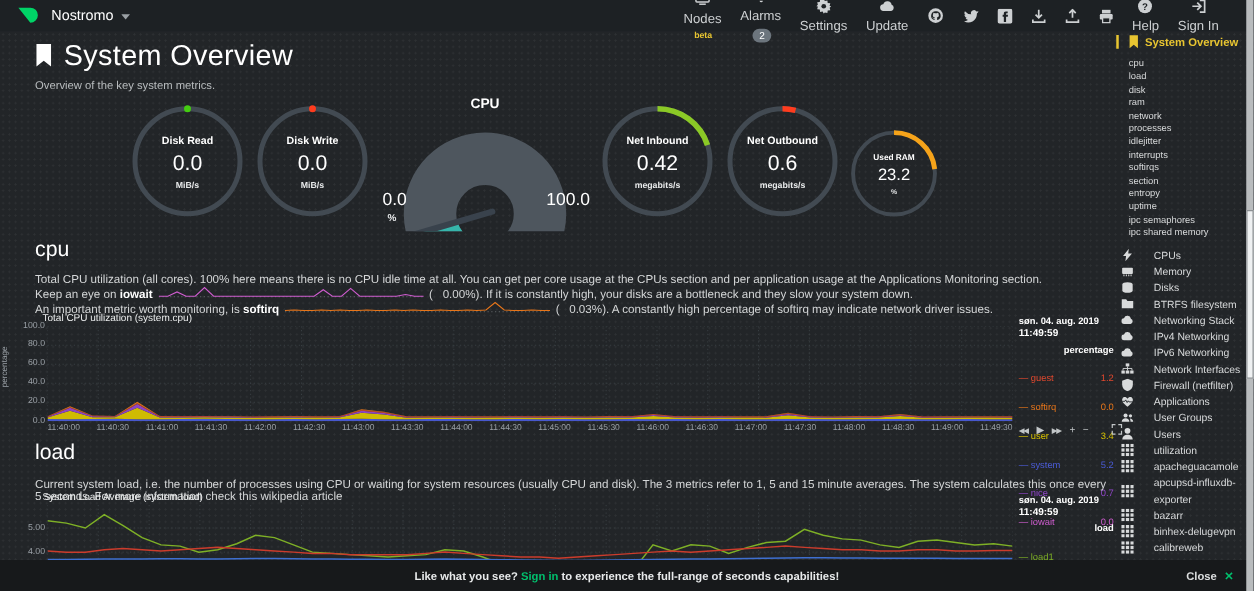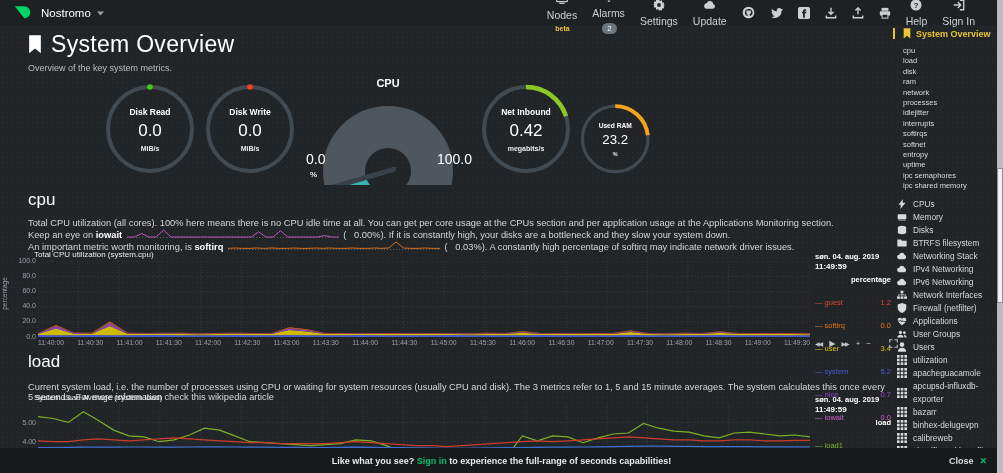--- a/index.html
+++ b/index.html
@@ -80,21 +80,21 @@
   .lname::before { content:"— "; }
   .chart-toolbar { position:absolute; left:815px; display:flex; align-items:center; gap:7px; color:#c2c6c8; font-size:8px; }
   .chart-toolbar .tbtn { cursor:pointer; letter-spacing:-1px; }
   .chart-toolbar .icon { width:9px; height:9px; margin-left:12px; color:#c2c6c8; cursor:pointer; }
 
   
   #sb-active { display:flex; align-items:center; gap:5px; border-left:2px solid #e8c531; padding-left:8px; color:#e8c531; font-size:9px; font-weight:bold; cursor:pointer; }
   #sb-active .icon { width:8px; height:11px; color:#e8c531; }
   #sb-subitems { margin:7px 0 6px 10px; }
   #sb-subitems div { font-size:7.5px; color:#d8dadb; line-height:10.4px; cursor:pointer; }
-  .sb-list .sb-item { display:flex; align-items:center; gap:6px; font-size:8.3px; color:#d8dadb; line-height:13px; cursor:pointer; padding-left:4px; }
+  .sb-list .sb-item { display:flex; align-items:center; gap:16px; font-size:8.3px; color:#d8dadb; line-height:13px; cursor:pointer; padding-left:4px; }
   .sb-list .icon { width:10px; height:10px; color:#d8dadb; flex:0 0 10px; }
   .sb-list .sb-item span.lbl { white-space:normal; }
 
   
   #scrollbar { position:absolute; top:0; right:0; width:6px; height:473px; background:#b9bcbe; z-index:40; }
   #scroll-thumb { position:absolute; top:168px; right:0; width:6px; height:135px; background:#eff1f2; border:1px solid #8d9194; }
 
   
   #footer { position:absolute; bottom:0; left:0; width:1003px; height:25px; background:#17191b;
     display:flex; align-items:center; justify-content:center; font-size:9px; font-weight:bold; color:#e8eaeb; z-index:20; }
@@ -278,20 +278,32 @@
 
     <div class="circle-gauge">
       <svg class="ring" viewBox="0 0 92 92">
         <circle cx="46" cy="46" r="42" fill="none" stroke="#424a52" stroke-width="4"></circle>
         <circle class="ring-val" cx="46" cy="46" r="42" fill="none" stroke-width="4.5" transform="rotate(-90 46 46)" stroke="#8bc926" stroke-dasharray="52.77875658030853 263.89378290154264"></circle>
         <circle class="dot" cx="46" cy="4" r="2.8" fill="none"></circle>
       </svg>
       <div class="cg-labels">
         <div class="cg-title">Net Inbound</div>
         <div class="cg-value">0.42</div>
+        <div class="cg-unit">megabits/s</div>
+      </div>
+    </div>
+    <div class="circle-gauge">
+      <svg class="ring" viewBox="0 0 92 92">
+        <circle cx="46" cy="46" r="42" fill="none" stroke="#424a52" stroke-width="4"></circle>
+        <circle class="ring-val" cx="46" cy="46" r="42" fill="none" stroke-width="4.5" transform="rotate(-90 46 46)" stroke="#ff3c1e" stroke-dasharray="10.555751316061706 263.89378290154264"></circle>
+        <circle class="dot" cx="46" cy="4" r="2.8" fill="none"></circle>
+      </svg>
+      <div class="cg-labels">
+        <div class="cg-title">Net Outbound</div>
+        <div class="cg-value">0.6</div>
         <div class="cg-unit">megabits/s</div>
       </div>
     </div>
     <div class="circle-gauge" style="transform:scale(0.78); transform-origin:top left; margin-top:26px;">
       <svg class="ring" viewBox="0 0 92 92">
         <circle cx="46" cy="46" r="42" fill="none" stroke="#424a52" stroke-width="4"></circle>
         <circle class="ring-val" cx="46" cy="46" r="42" fill="none" stroke-width="5" transform="rotate(-90 46 46)" stroke="#f5a31a" stroke-dasharray="61.223357633157896 263.89378290154264"></circle>
         <circle class="dot" cx="46" cy="4" r="2.8" fill="none"></circle>
       </svg>
       <div class="cg-labels">
@@ -521,21 +533,21 @@
 
   <div>cpu</div>
       <div>load</div>
       <div>disk</div>
       <div>ram</div>
       <div>network</div>
       <div>processes</div>
       <div>idlejitter</div>
       <div>interrupts</div>
       <div>softirqs</div>
-      <div>softnet</div>
+      <div>section</div>
       <div>entropy</div>
       <div>uptime</div>
       <div>ipc semaphores</div>
       <div>ipc shared memory</div>
     </div>
   <div class="sb-list">
 
       <div class="sb-item">
         <span class="icon">
           <svg viewBox="0 0 10 14">

